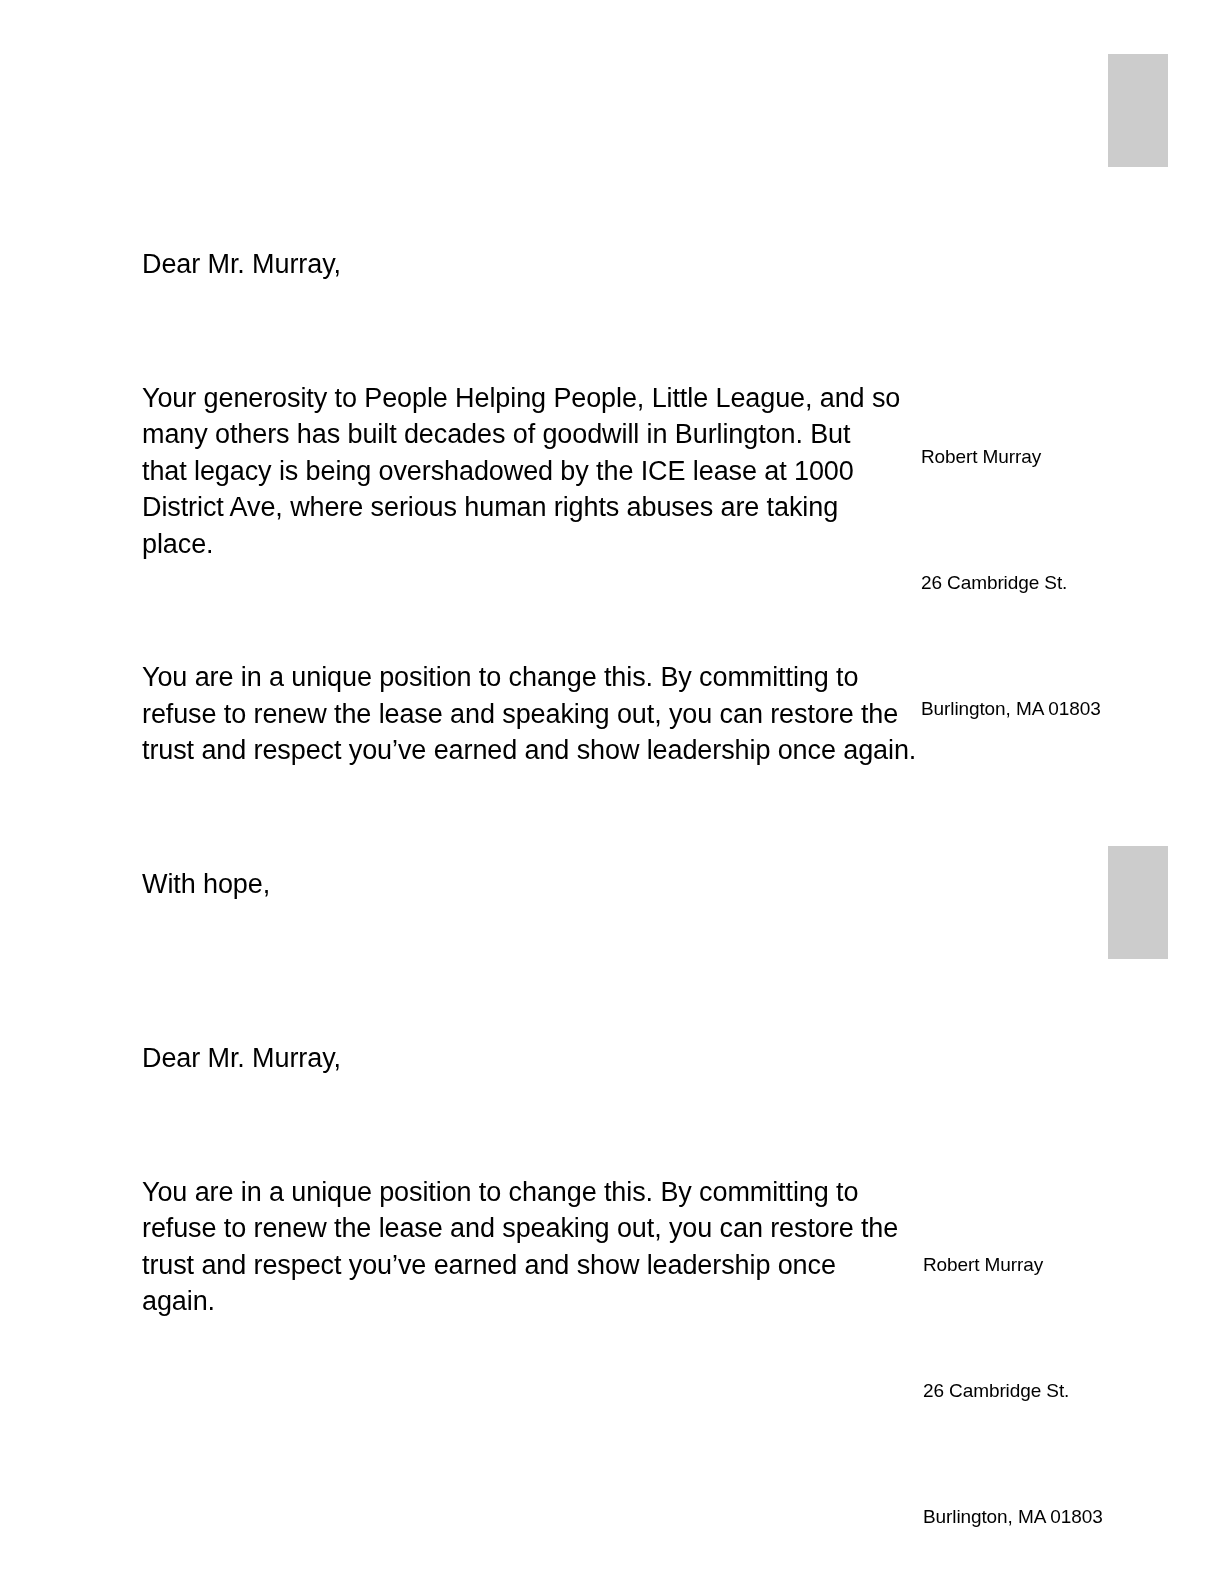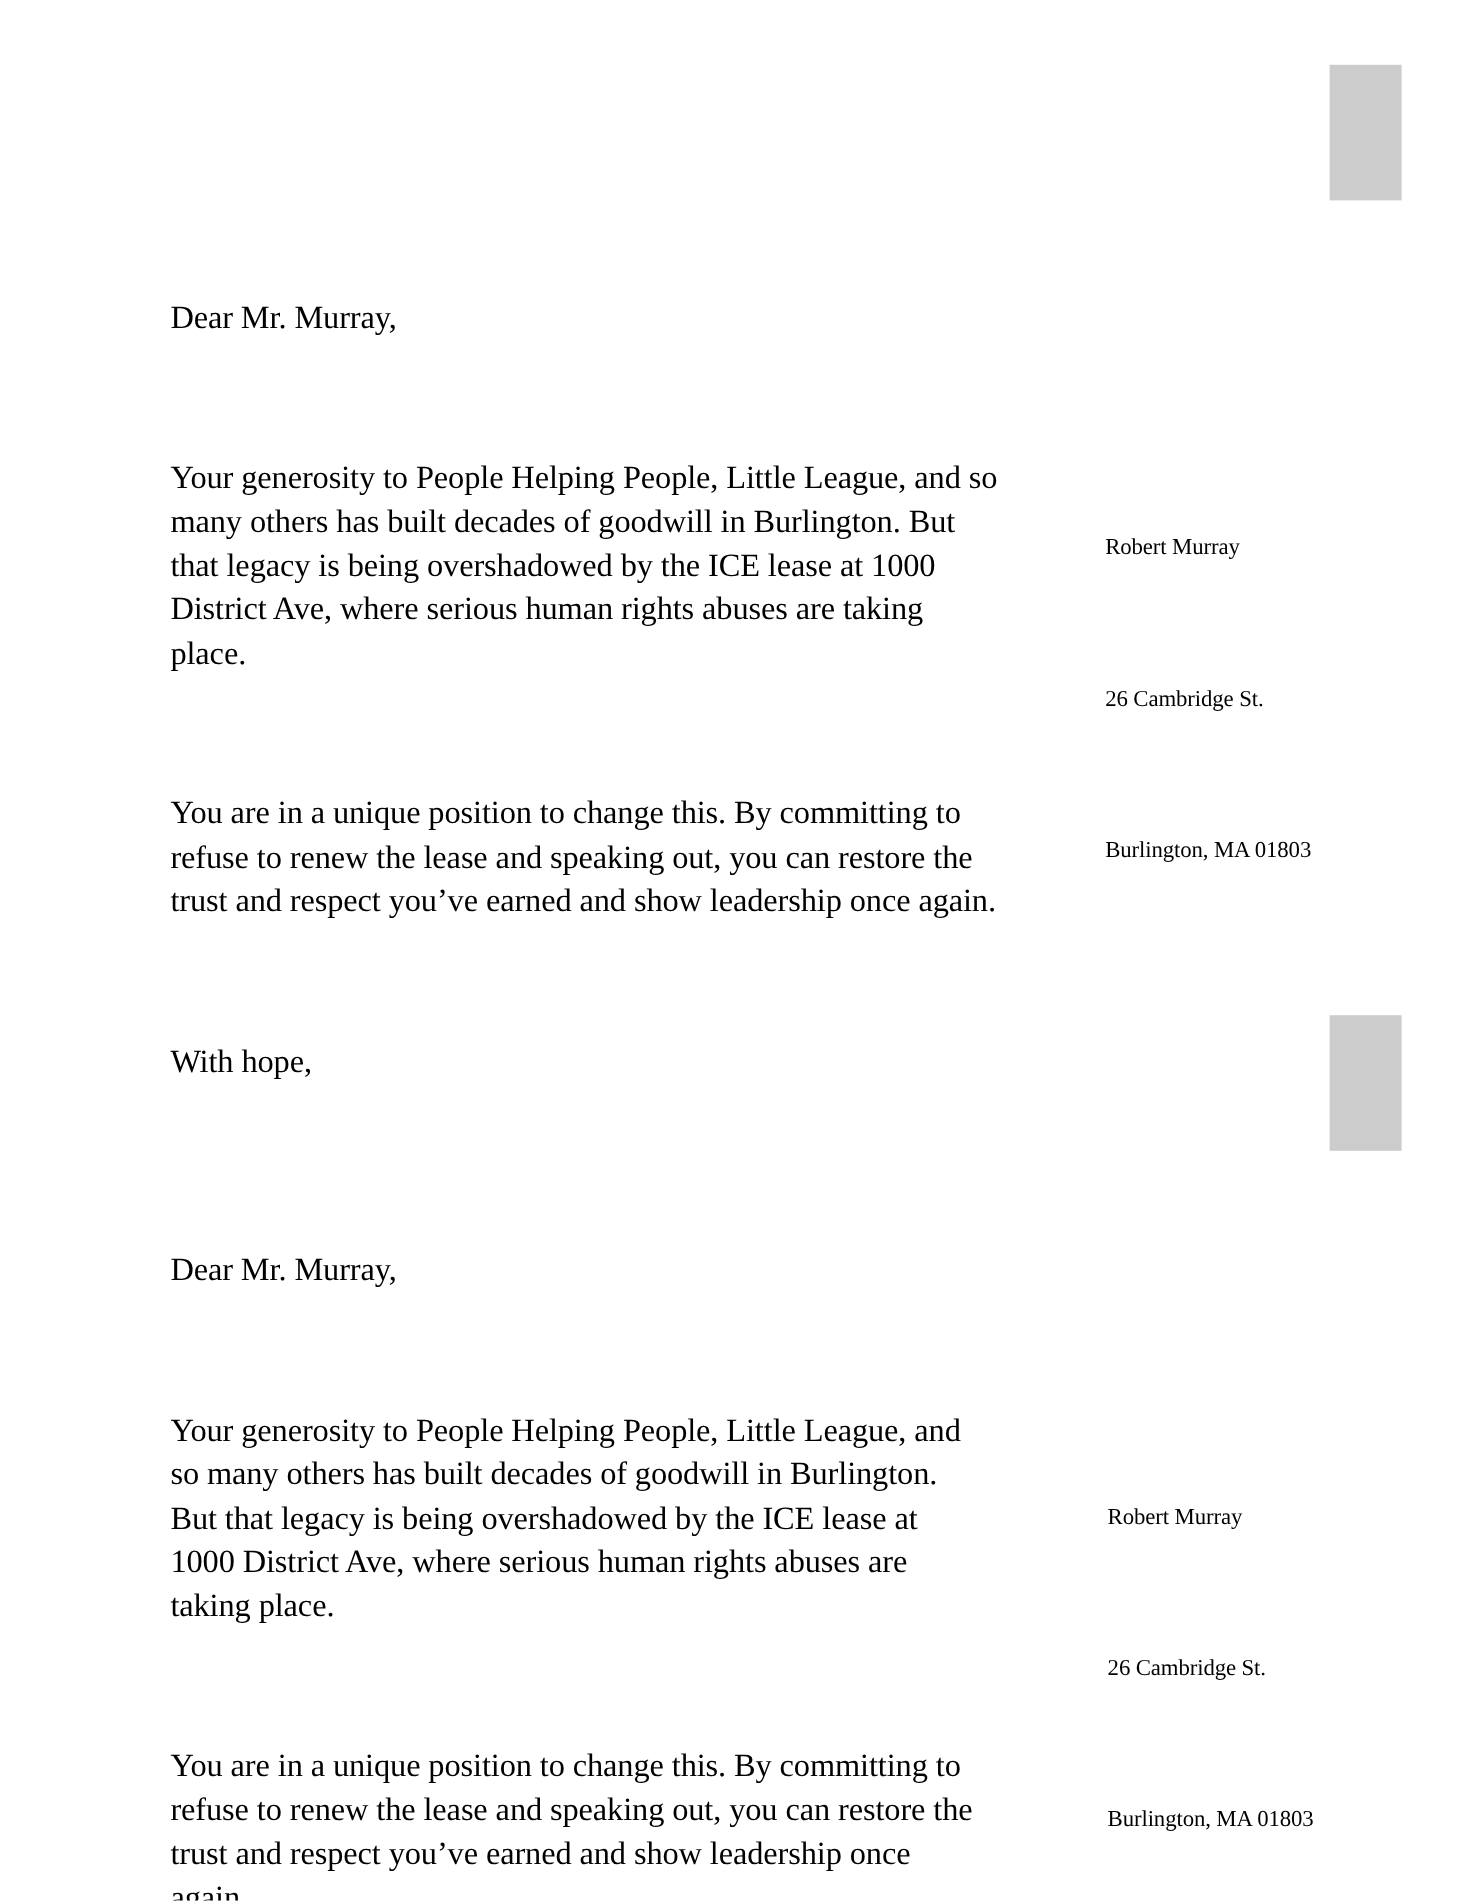--- a/index.html
+++ b/index.html
@@ -4,21 +4,21 @@
 <style>
   * { margin: 0; padding: 0; box-sizing: border-box; }
   html, body { background: #ffffff; }
   .page {
     position: relative;
     width: 1112px;
     height: 1584px;
     margin: 0 auto;
     background: #ffffff;
     color: #000000;
-    font-family: Liberation Serif, serif;
+    font-family: Liberation Sans, sans-serif;
     overflow: hidden;
   }
   .card {
     position: absolute;
     left: 0;
     width: 1224px;
     height: 792px;
   }
   .card-1 { top: 0; }
   .card-2 { top: 792px; }
@@ -77,25 +77,20 @@
       <div>Robert Murray</div>
       <div>26 Cambridge St.</div>
       <div>Burlington, MA 01803</div>
     </div>
   </section>
 
   <section class="card card-2">
     <div class="stamp" style="background: rgb(204, 204, 204);"></div>
     <div class="letter">
       <p>Dear Mr. Murray,</p>
-      <p>Your generosity to People Helping People, Little League, and
-so many others has built decades of goodwill in Burlington.
-But that legacy is being overshadowed by the ICE lease at
-1000 District Ave, where serious human rights abuses are
-taking place.</p>
       <p>You are in a unique position to change this. By committing to
 refuse to renew the lease and speaking out, you can restore the
 trust and respect you’ve earned and show leadership once
 again.</p>
       
     </div>
     <div class="address">
       <div>Robert Murray</div>
       <div>26 Cambridge St.</div>
       <div>Burlington, MA 01803</div>

